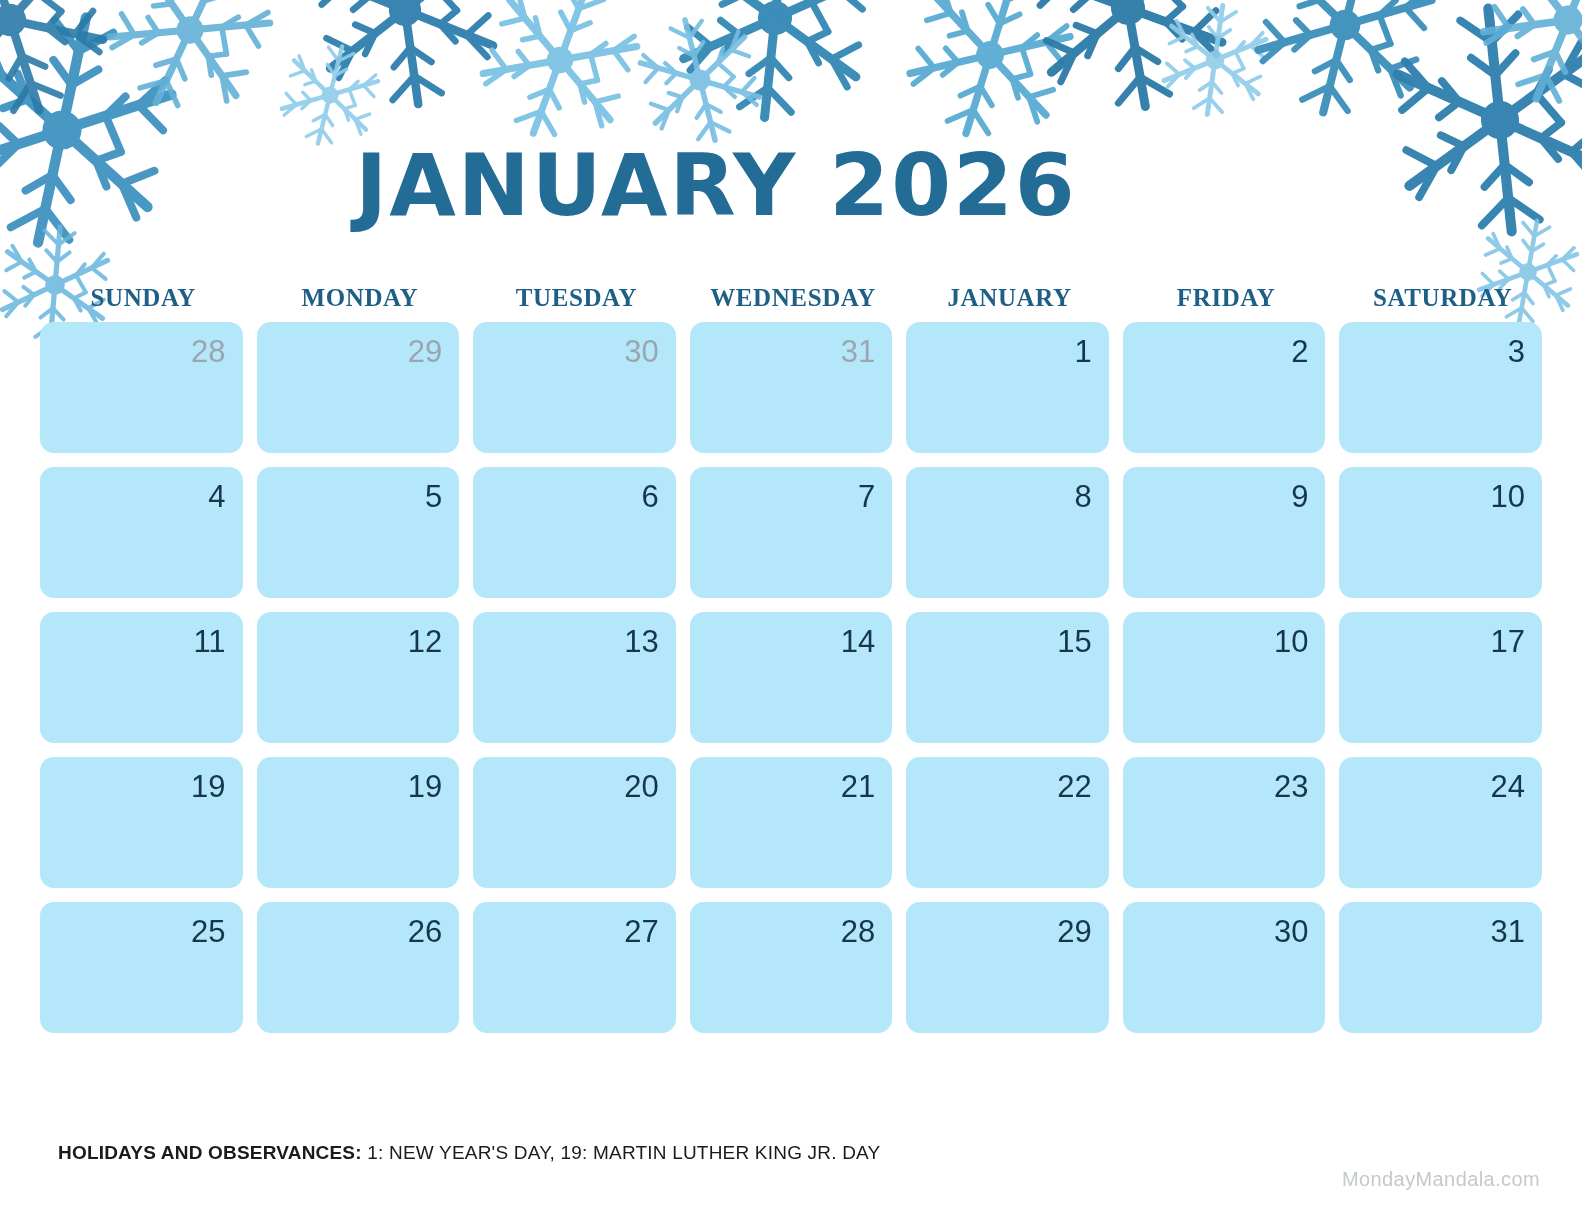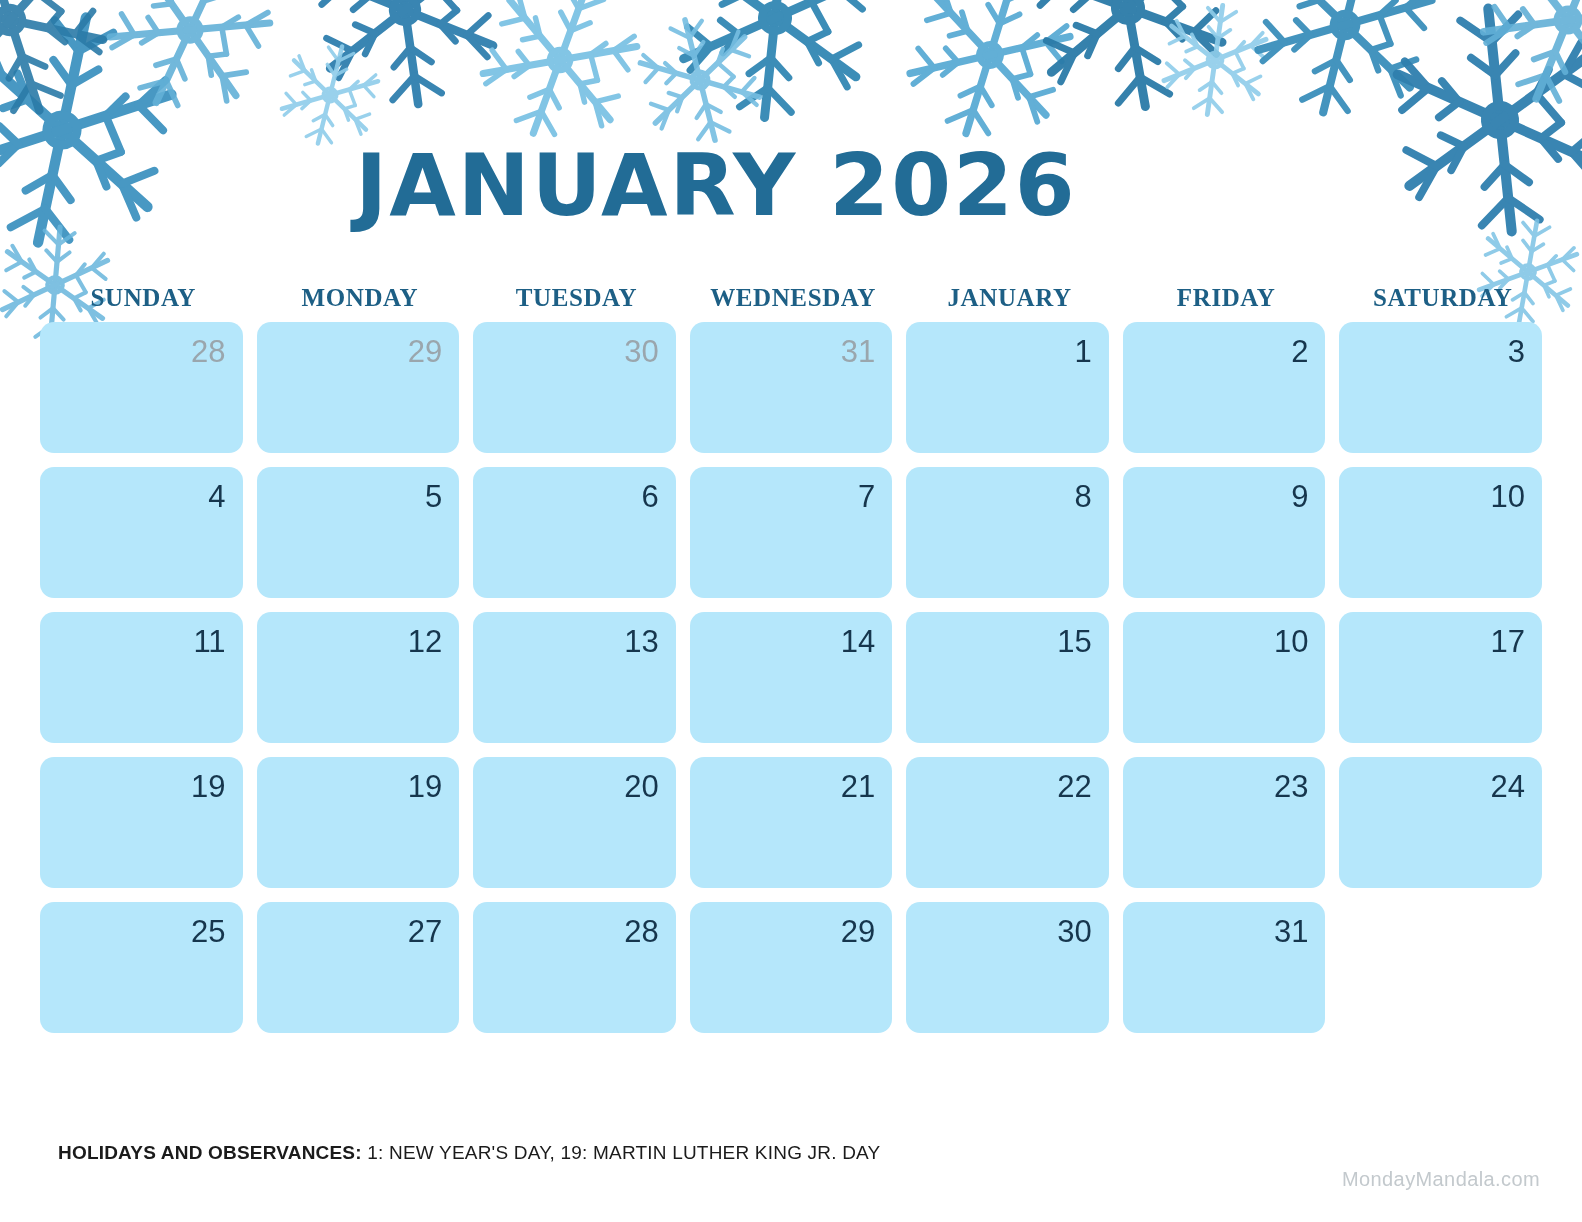--- a/index.html
+++ b/index.html
@@ -300,20 +300,23 @@
       <div class="day-cell">
           <span class="day-num">24</span>
         </div>
     </div>
 
     <div class="week-row">
       <div class="day-cell">
           <span class="day-num">25</span>
         </div>
       <div class="day-cell">
+          <span class="day-num">26</span>
+        </div>
+      <div class="day-cell">
           <span class="day-num">27</span>
         </div>
       <div class="day-cell">
           <span class="day-num">28</span>
         </div>
       <div class="day-cell">
           <span class="day-num">29</span>
         </div>
       <div class="day-cell">
           <span class="day-num">30</span>

